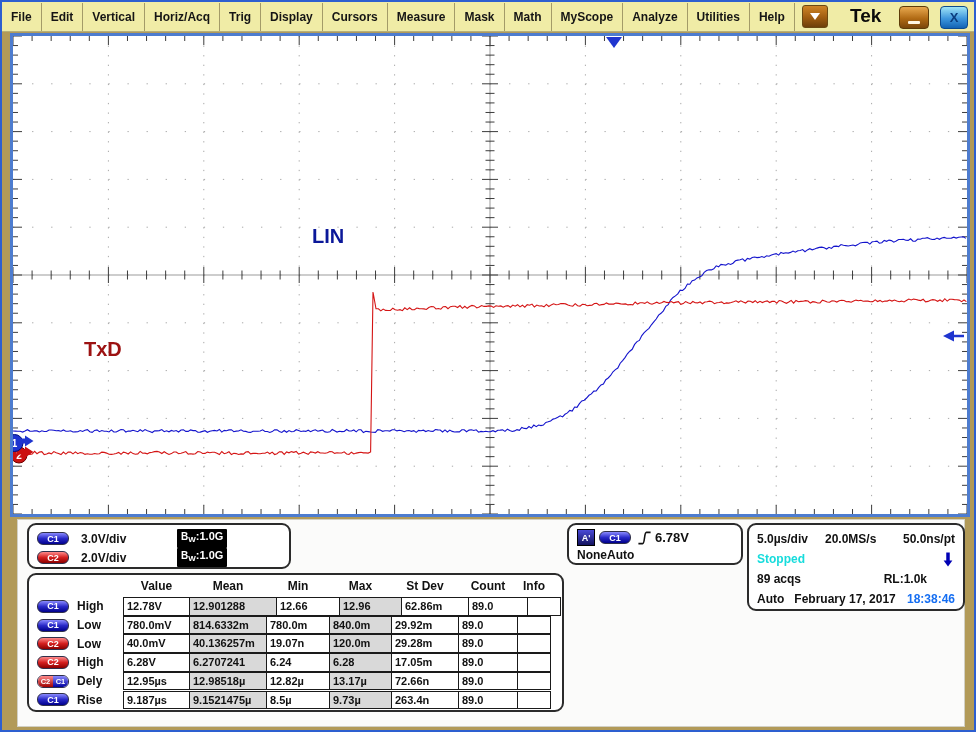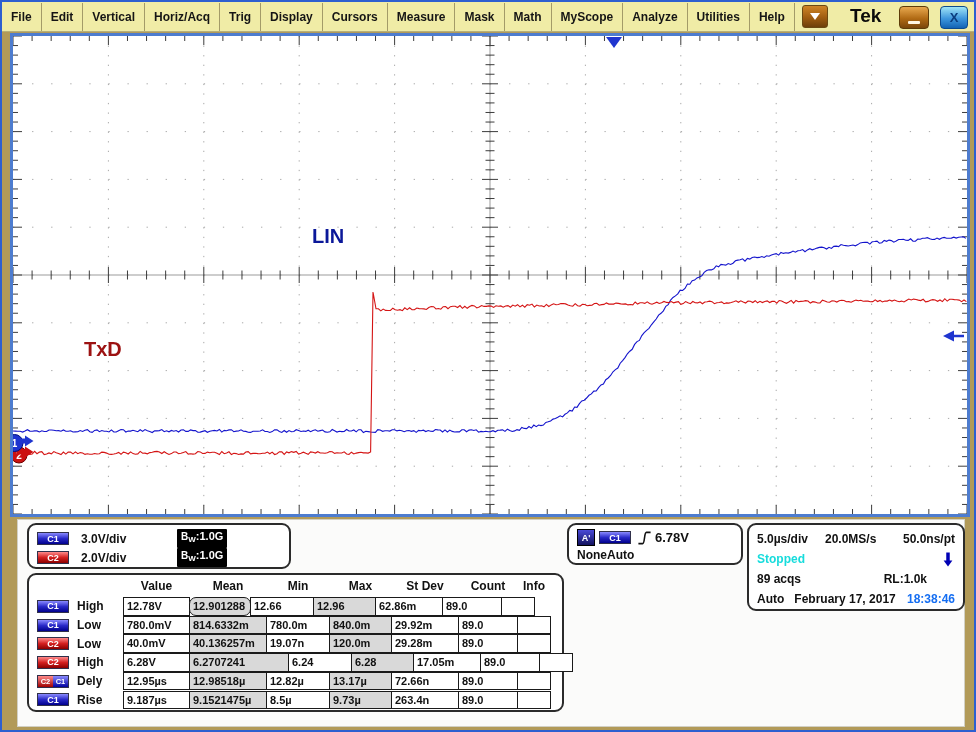--- a/index.html
+++ b/index.html
@@ -27,21 +27,21 @@
   
   #bottom-area{position:absolute;left:15px;top:517px;width:946px;height:206px;background:#fbfbfa;border:1px solid #d2d0c4;}
   .panel{position:absolute;background:#fff;border:2px solid #2b2b2b;border-radius:9px;box-sizing:border-box;}
   #channel-panel{left:9px;top:3px;width:264px;height:46px;padding:4px 8px;}
   .ch-row{display:flex;align-items:center;height:19px;}
   .ch-scale{font-size:12px;font-weight:bold;color:#111;margin-left:12px;width:96px;}
   .bw-badge{background:#000;color:#fff;font-weight:bold;font-size:11px;padding:0px 4px 1px 4px;line-height:14px;border-radius:1px;}
   .bw-b{font-size:10px;}
   .bw-w{font-size:8px;vertical-align:-2px;}
 
-  .pill{min-width:32px;width:32px;height:13px;border-radius:0;border:1px solid #30304a;color:#fff;font-size:9px;font-weight:bold;display:inline-flex;align-items:center;justify-content:center;box-sizing:border-box;flex:none;}
+  .pill{min-width:32px;width:32px;height:13px;border-radius:6px;border:1px solid #30304a;color:#fff;font-size:9px;font-weight:bold;display:inline-flex;align-items:center;justify-content:center;box-sizing:border-box;flex:none;}
   .pill.c1{background:linear-gradient(180deg,#8a8aff 0%,#2a2ac8 50%,#00008c 100%);}
   .pill.c2{background:linear-gradient(180deg,#ff8a8a 0%,#d42020 50%,#8c0000 100%);}
   .pill.split{padding:0;overflow:hidden;}
   .pill.split .half{width:50%;height:100%;display:inline-flex;align-items:center;justify-content:center;font-size:7.5px;font-weight:bold;color:#fff;}
   .pill.split .half.hc2{background:linear-gradient(180deg,#ff8a8a,#a00000);}
   .pill.split .half.hc1{background:linear-gradient(180deg,#8a8aff,#0000a0);}
 
   #trigger-panel{left:549px;top:3px;width:176px;height:42px;padding:3px 8px;}
   .trig-row1{display:flex;align-items:center;height:19px;}
   .abadge{width:16px;height:15px;background:linear-gradient(180deg,#4a4ad8,#12125e);border:1px solid #000;color:#fff;font-size:9px;font-weight:bold;display:inline-flex;align-items:center;justify-content:center;margin-right:4px;}
@@ -221,21 +221,21 @@
           <span class="meas-h" style="width: 68px;">St Dev</span>
           <span class="meas-h" style="width: 60px;">Count</span>
           <span class="meas-h" style="width: 34px;">Info</span>
         </div>
       <div id="meas-rows">
           <div class="meas-row" style="top: 22px;">
             <span class="pill c1">C1</span>
             <span class="meas-label">High</span>
             <span class="meas-cells">
               <span class="meas-cell" style="width: 67px;">12.78V</span>
-              <span class="meas-cell gray" style="width: 62px; border-radius: 7px;">12.901288</span>
+              <span class="meas-cell gray" style="width: 88px;">12.901288</span>
               <span class="meas-cell" style="width: 64px;">12.66</span>
               <span class="meas-cell gray" style="width: 63px;">12.96</span>
               <span class="meas-cell" style="width: 68px;">62.86m</span>
               <span class="meas-cell" style="width: 60px;">89.0</span>
               <span class="meas-cell" style="width: 34px;"></span>
             </span>
           </div>
           <div class="meas-row" style="top: 40.7px;">
             <span class="pill c1">C1</span>
             <span class="meas-label">Low</span>
@@ -260,21 +260,21 @@
               <span class="meas-cell" style="width: 68px;">29.28m</span>
               <span class="meas-cell" style="width: 60px;">89.0</span>
               <span class="meas-cell" style="width: 34px;"></span>
             </span>
           </div>
           <div class="meas-row" style="top: 78.1px;">
             <span class="pill c2">C2</span>
             <span class="meas-label">High</span>
             <span class="meas-cells">
               <span class="meas-cell" style="width: 67px;">6.28V</span>
-              <span class="meas-cell gray" style="width: 100px;">6.2707241</span>
+              <span class="meas-cell gray" style="width: 78px;">6.2707241</span>
               <span class="meas-cell" style="width: 64px;">6.24</span>
               <span class="meas-cell gray" style="width: 63px;">6.28</span>
               <span class="meas-cell" style="width: 68px;">17.05m</span>
               <span class="meas-cell" style="width: 60px;">89.0</span>
               <span class="meas-cell" style="width: 34px;"></span>
             </span>
           </div>
           <div class="meas-row" style="top: 96.8px;">
             <span class="pill split">
               <span class="half hc2">C2</span>

